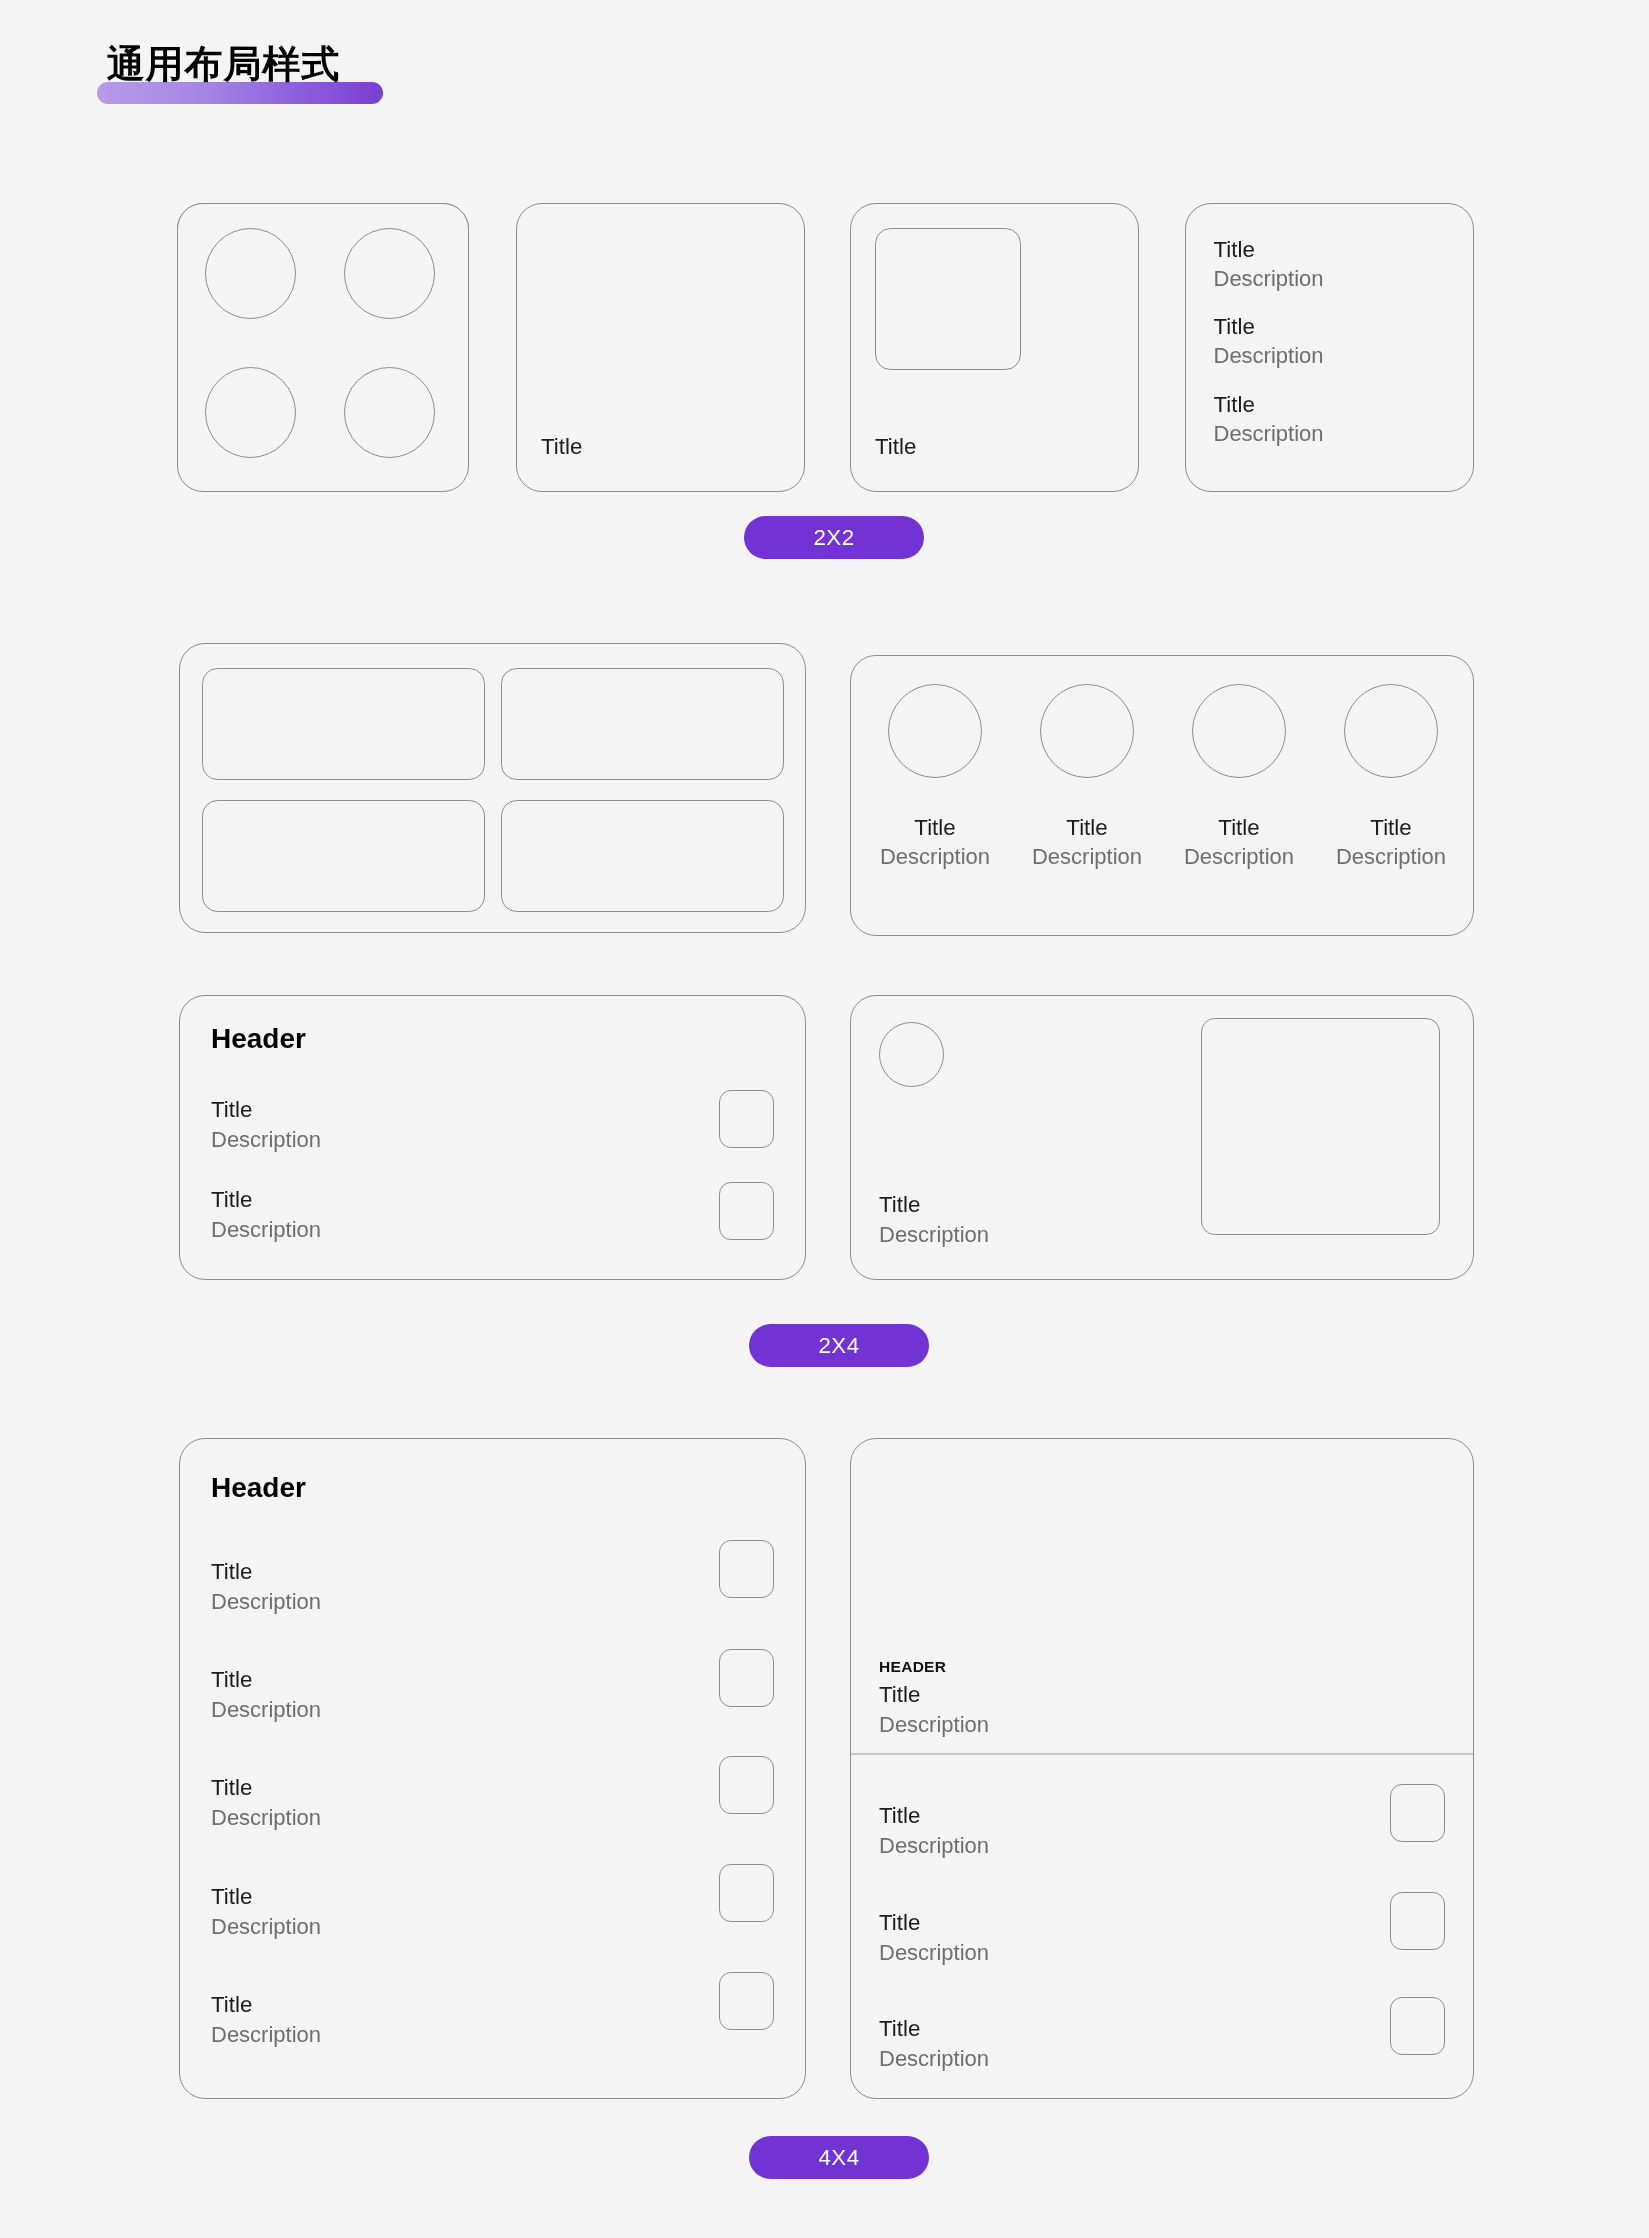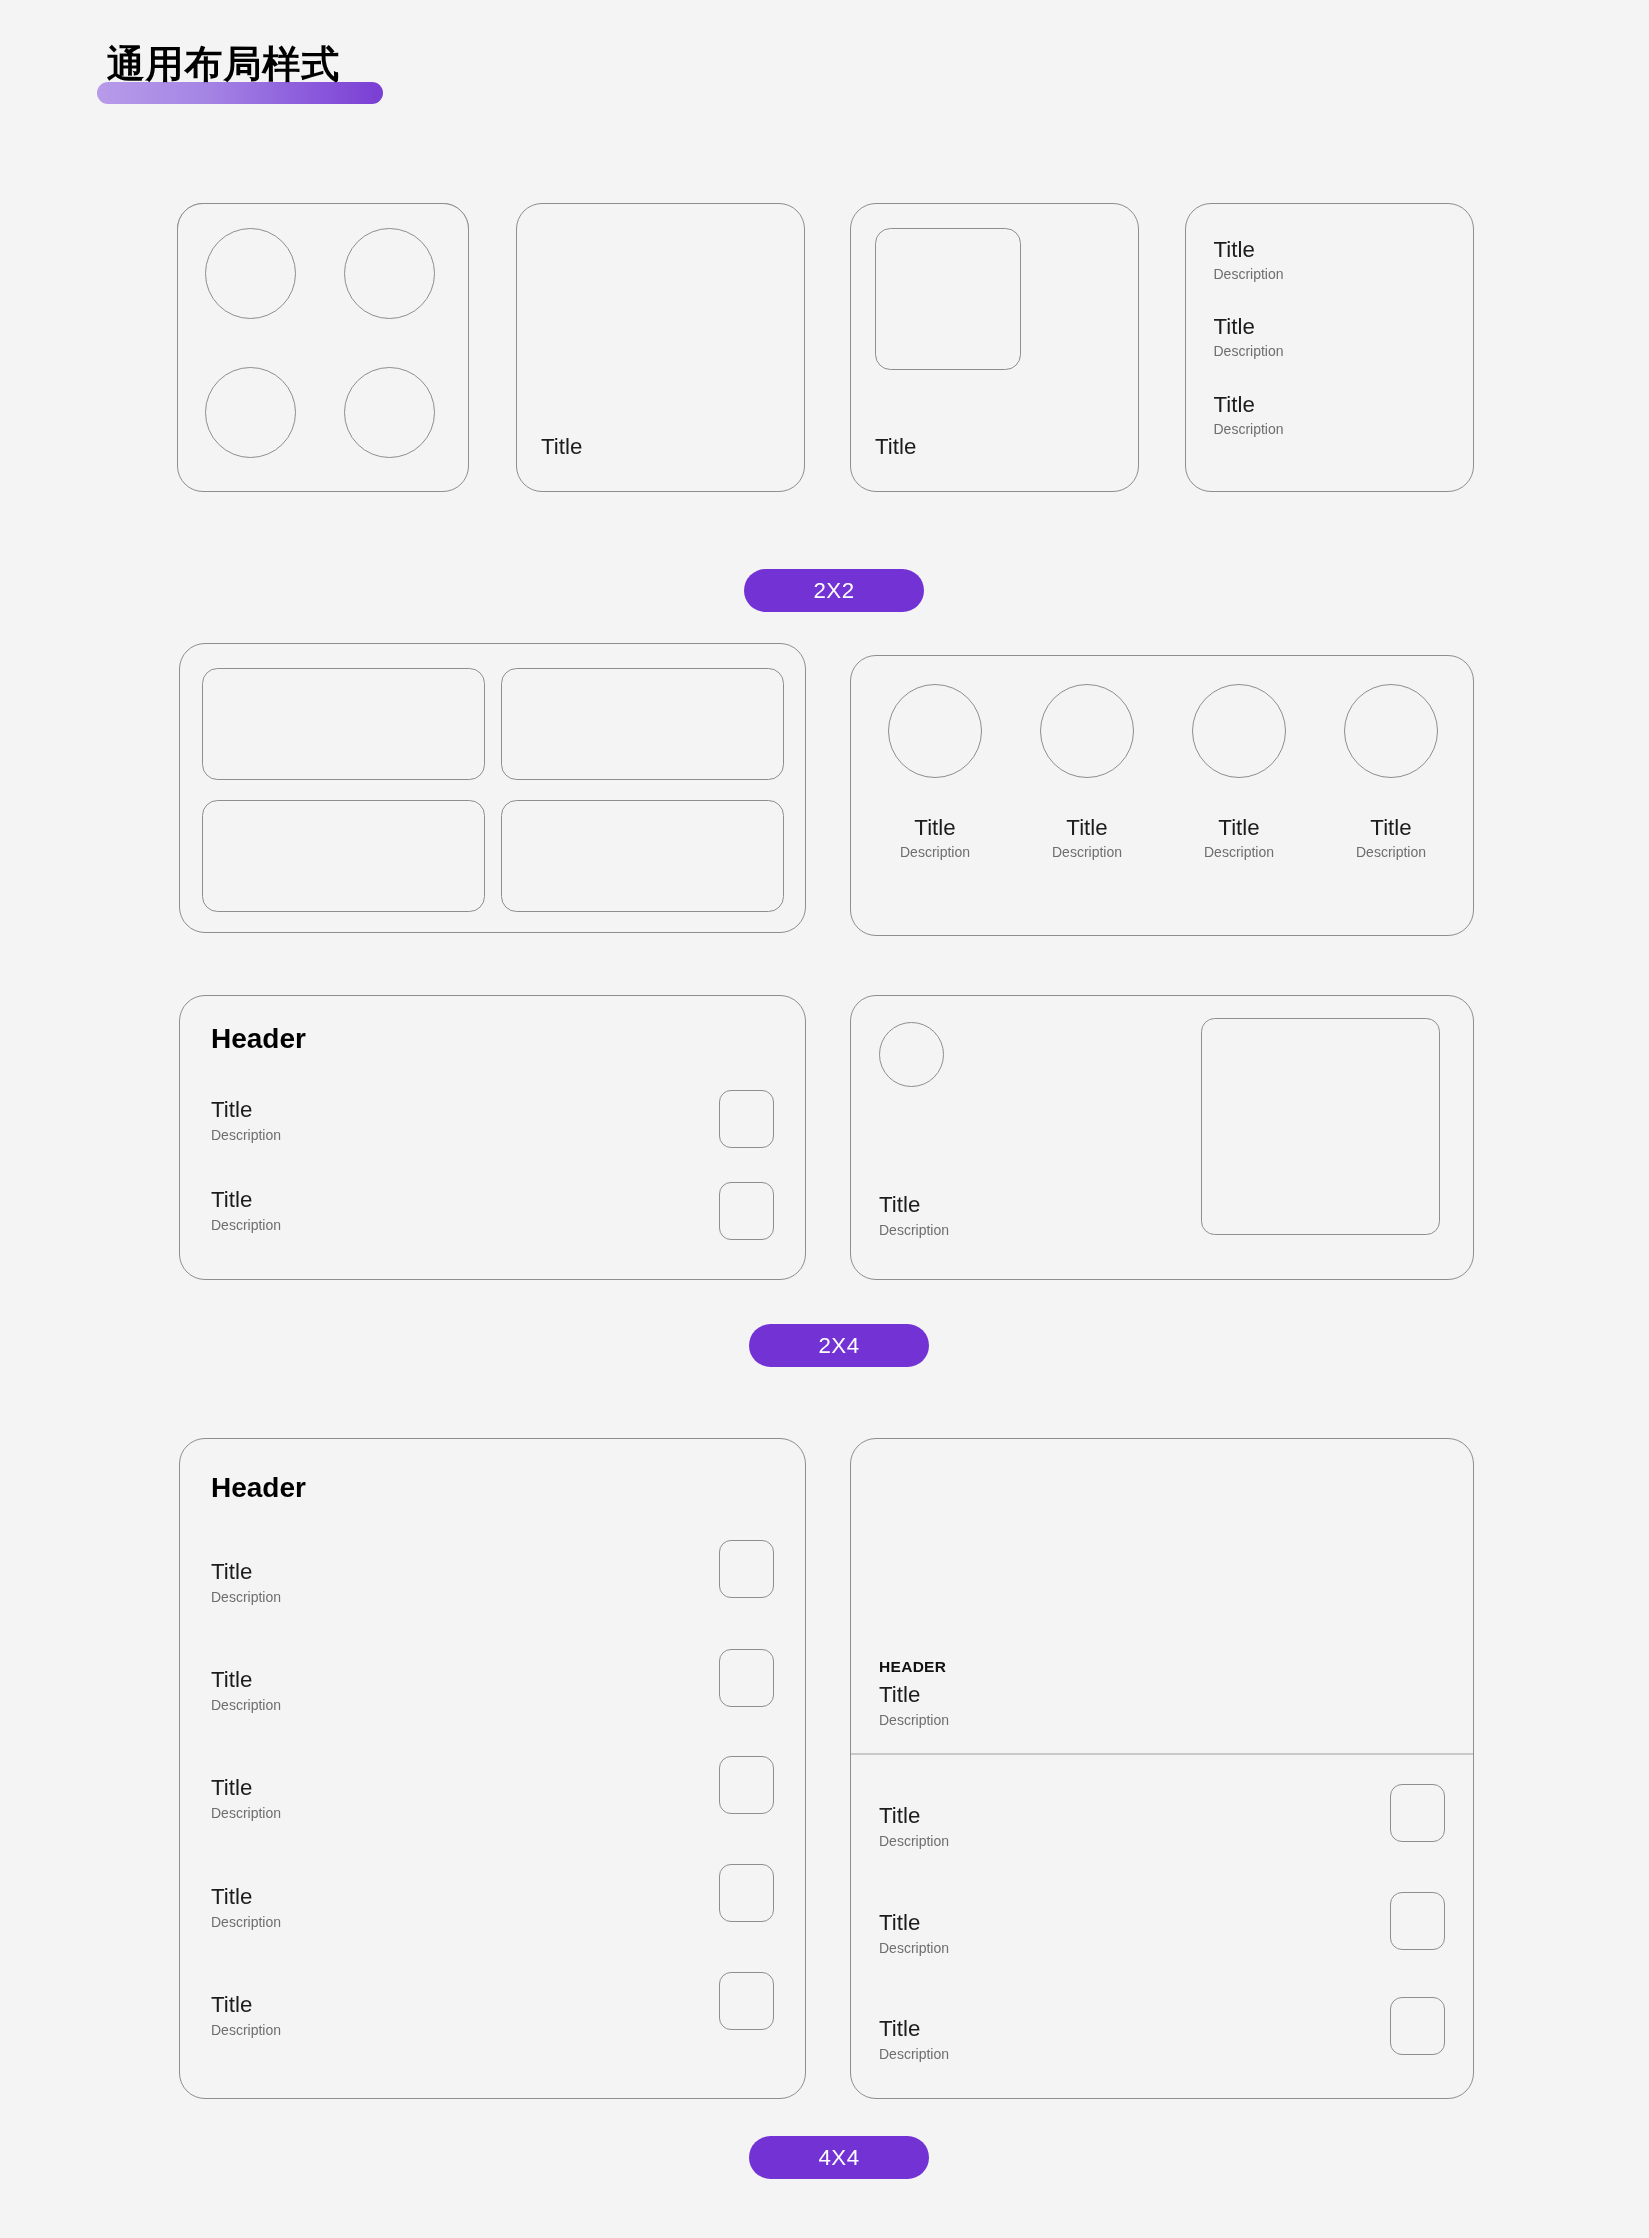--- a/index.html
+++ b/index.html
@@ -68,21 +68,21 @@
 
   
   .t-title {
     font-size: 22.3px;
     color: #1c1c1c;
     font-weight: 400;
     line-height: 1.15;
     white-space: nowrap;
   }
   .t-desc {
-    font-size: 14px;
+    font-size: 22px;
     color: #6e6e6e;
     font-weight: 400;
     line-height: 1.2;
     white-space: nowrap;
   }
   .t-header {
     font-size: 28px;
     color: #000000;
     font-weight: 700;
     line-height: 1.1;
@@ -156,21 +156,21 @@
     <div style="position:absolute; left:27.5px; top:110px;">
       <div class="t-title">Title</div>
       <div class="t-desc" style="margin-top:3.4px;">Description</div>
     </div>
     <div style="position:absolute; left:27.5px; top:188px;">
       <div class="t-title">Title</div>
       <div class="t-desc" style="margin-top:3.4px;">Description</div>
     </div>
   </div>
 
-  <div class="badge" style="left:744px; top:569px;">2X2</div>
+  <div class="badge" style="left:744px; top:516px;">2X2</div>
 
   <div class="card" style="left:179px; top:643px; width:627px; height:290px;">
     <div class="sub-box" style="position:absolute; left:22.3px; top:24px; width:283px; height:112px;"></div>
     <div class="sub-box" style="position:absolute; left:321px; top:24px; width:283px; height:112px;"></div>
     <div class="sub-box" style="position:absolute; left:22.3px; top:156px; width:283px; height:112px;"></div>
     <div class="sub-box" style="position:absolute; left:321px; top:156px; width:283px; height:112px;"></div>
   </div>
 
   <div class="card" style="left:850px; top:655px; width:624px; height:281px;">
 

